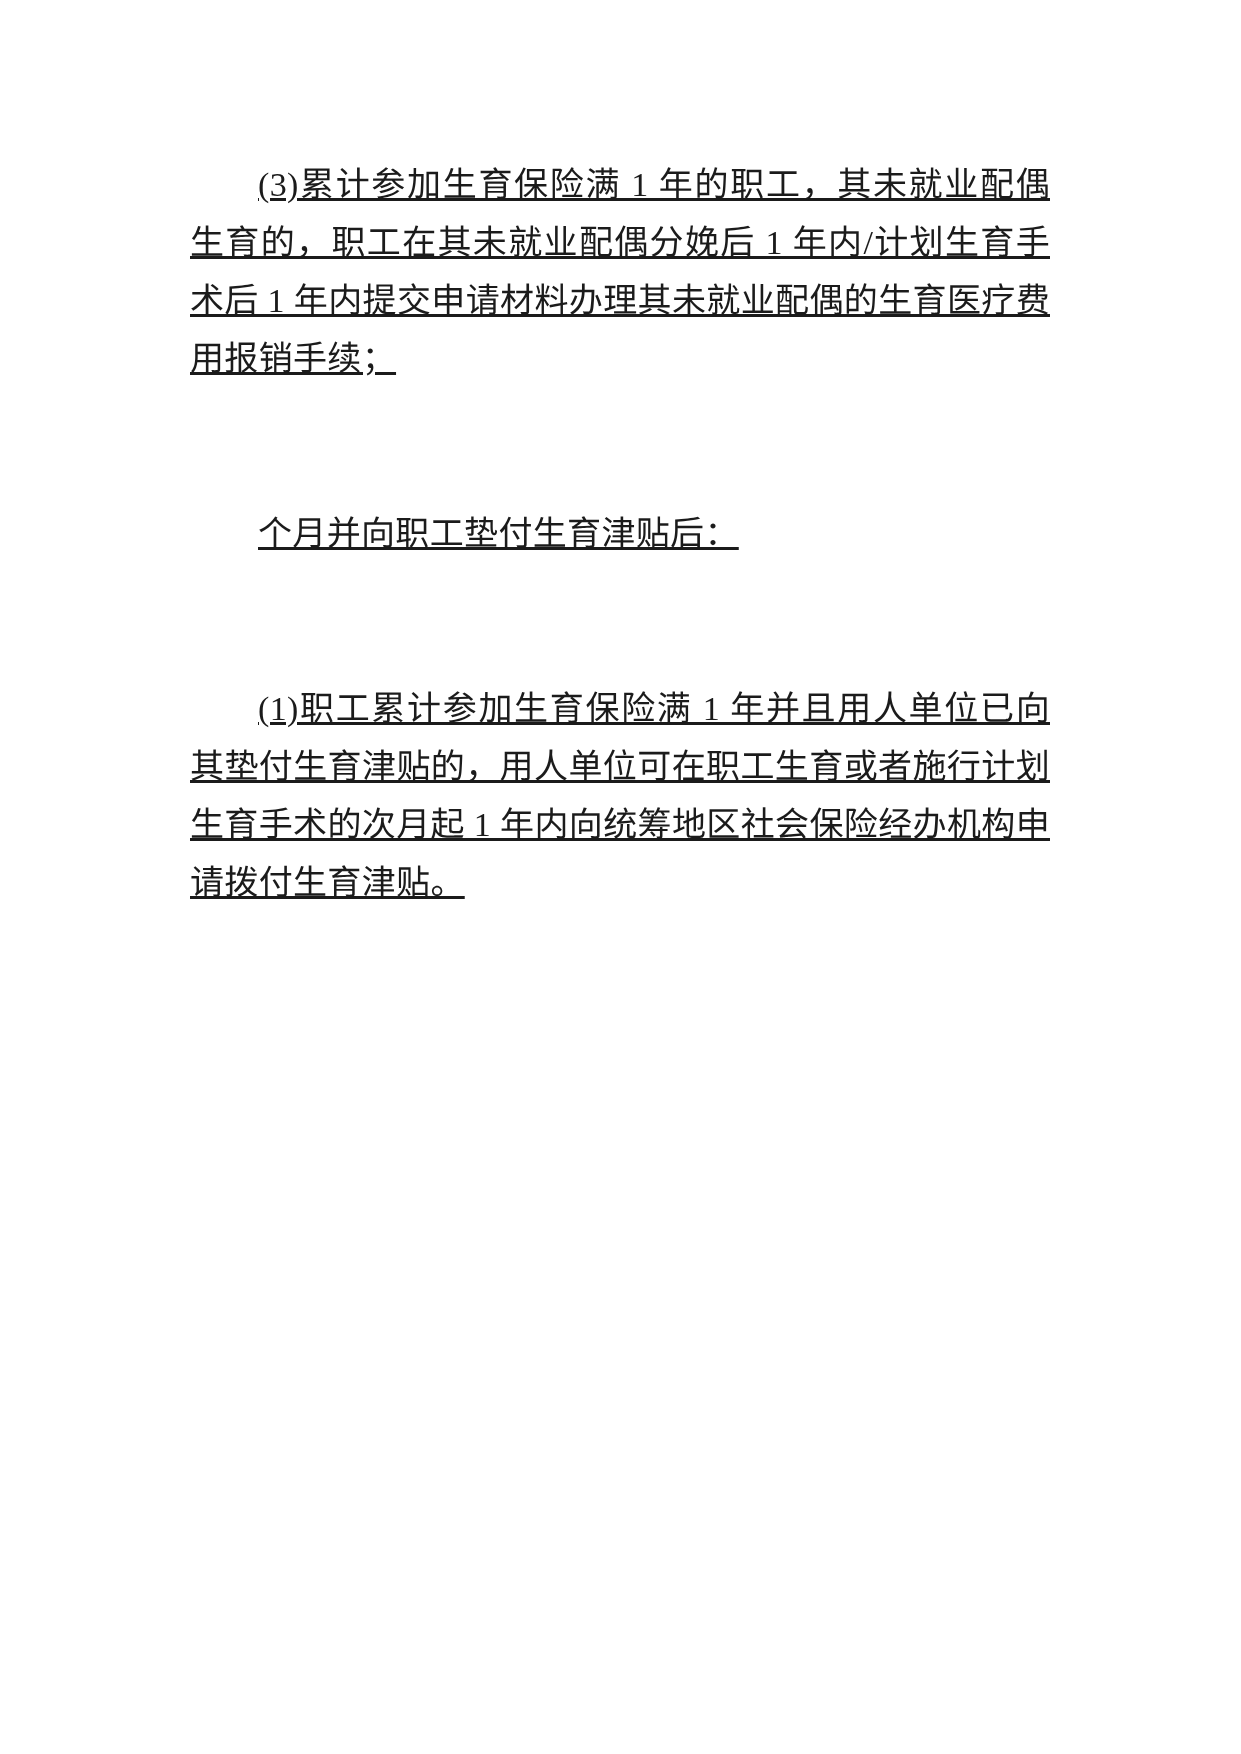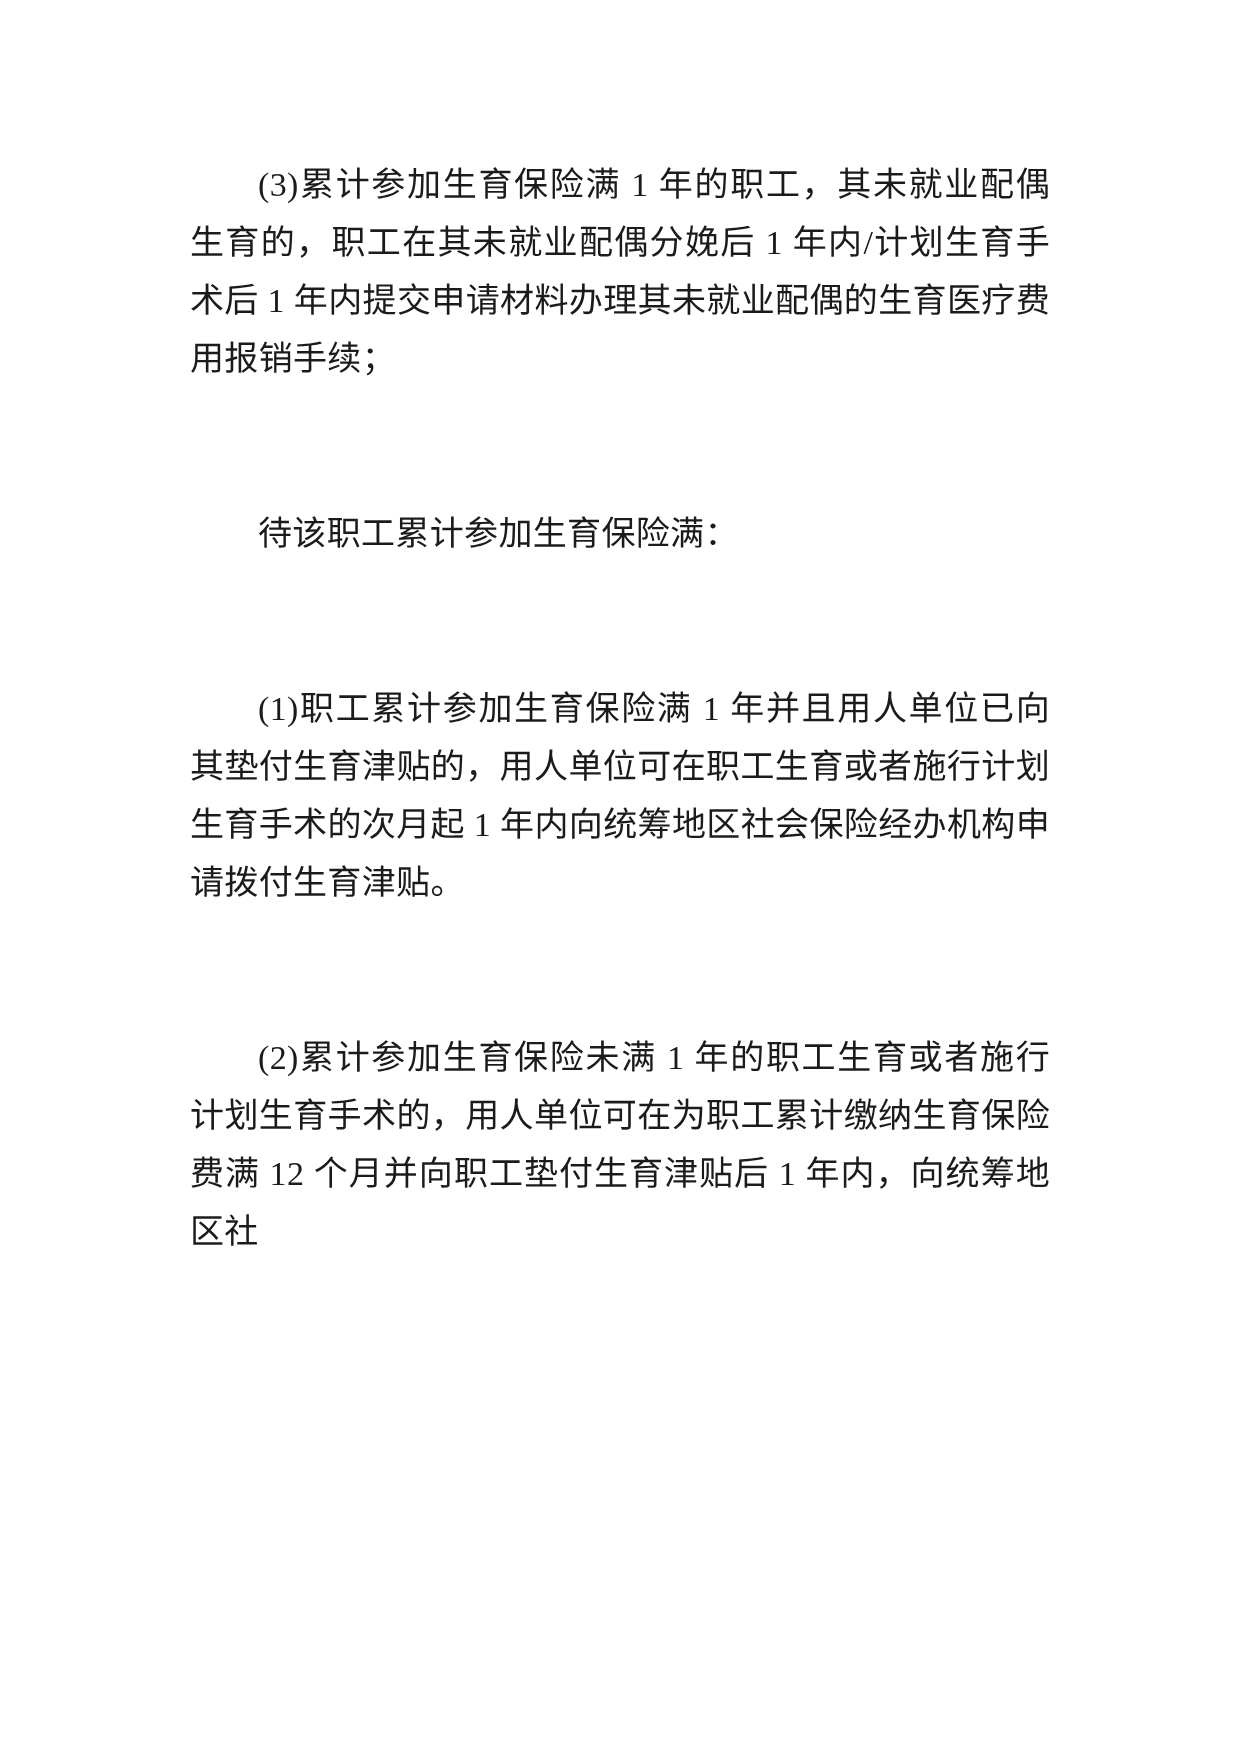--- a/index.html
+++ b/index.html
@@ -20,30 +20,30 @@
     font-family: "Liberation Serif", "DejaVu Serif", serif;
     font-weight: 400;
     font-size: 34px;
     line-height: 58px;
     color: #1b1b1b;
     text-align: justify;
     text-align-last: left;
     text-indent: 2em;
     margin: 0 0 117px 0;
     letter-spacing: 0.01em;
+    text-decoration: underline;
   }
   .para:last-child {
     margin-bottom: 0;
   }
 </style>
 </head>
 <body>
 
 <div class="page">
   <p class="para">(3)累计参加生育保险满 1 年的职工，其未就业配偶生育的，职工在其未就业配偶分娩后 1 年内/计划生育手术后 1 年内提交申请材料办理其未就业配偶的生育医疗费用报销手续；</p>
 
 
-  <p class="para">待该职工累计参加生育保险满：</p>
+  <p class="para">个月并向职工垫付生育津贴后：</p>
 
   <p class="para">(1)职工累计参加生育保险满 1 年并且用人单位已向其垫付生育津贴的，用人单位可在职工生育或者施行计划生育手术的次月起 1 年内向统筹地区社会保险经办机构申请拨付生育津贴。</p>
 
-  <p class="para">(2)累计参加生育保险未满 1 年的职工生育或者施行计划生育手术的，用人单位可在为职工累计缴纳生育保险费满 12 个月并向职工垫付生育津贴后 1 年内，向统筹地区社</p>
 </div>
 
 </body></html>

